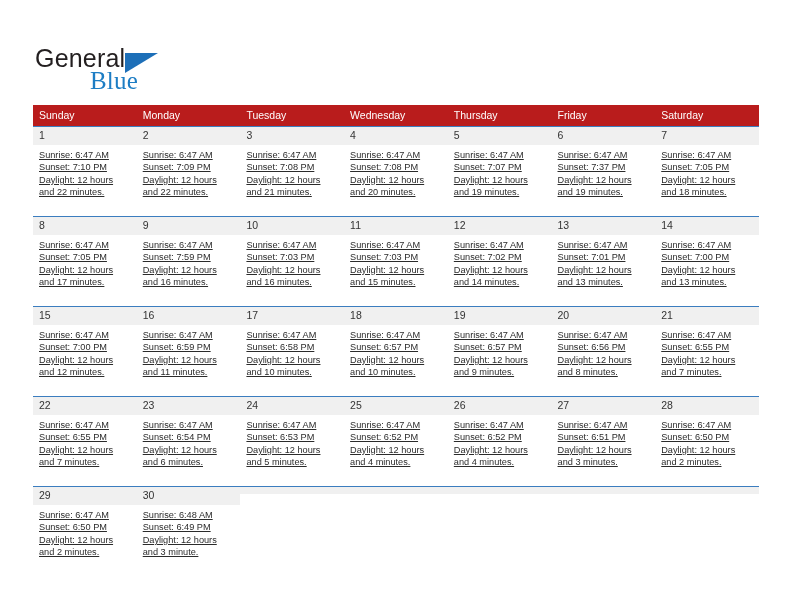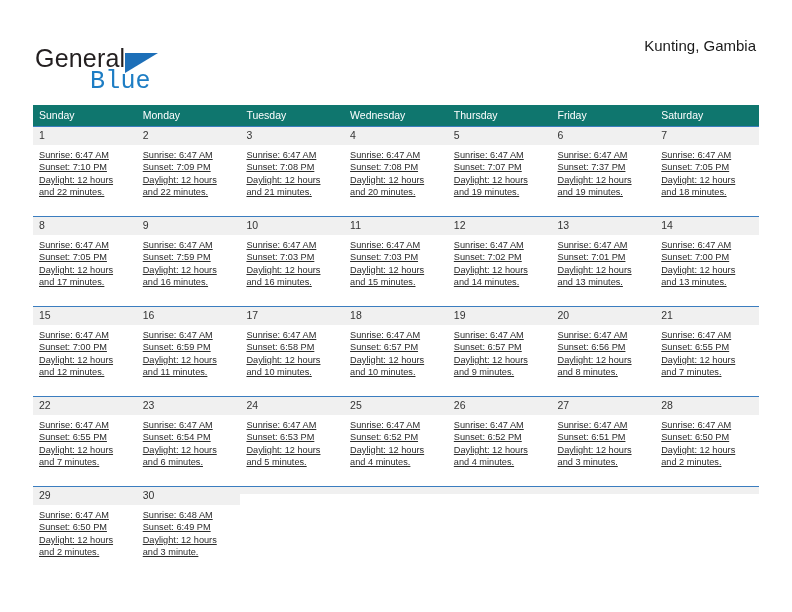--- a/index.html
+++ b/index.html
@@ -55,21 +55,21 @@
     border-left: 33px solid #1d6fb8;
     border-bottom: 20px solid transparent;
   }
   .logo-blue {
     position: absolute;
     left: 55px;
     top: 23px;
     font-size: 25px;
     letter-spacing: 0.2px;
     color: #1d7dc4;
-    font-family: Liberation Mono, monospace;
+    font-family: Liberation Serif, serif;
   }
   .title-block {
     position: absolute;
     right: 36px;
     top: 30px;
     text-align: right;
   }
   .cal-title {
     font-size: 29px;
     color: #1a1a1a;
@@ -87,21 +87,21 @@
   
   .calendar {
     position: absolute;
     left: 33px;
     top: 105px;
     width: 726px;
     border-collapse: collapse;
     table-layout: fixed;
   }
   .calendar th {
-    background: #0f766e;
+    background: #b91c1c;
     color: #ffffff;
     font-size: 10.5px;
     font-weight: normal;
     text-align: left;
     padding: 4px 0 5px 6px;
     height: 10px;
     border: none;
   }
   .daycell {
     vertical-align: top;
@@ -143,21 +143,20 @@
 
   <div class="header">
 
     <div class="logo">
       <span class="logo-general">General</span>
       <span class="logo-tri"></span>
       <span class="logo-blue">Blue</span>
     </div>
 
     <div class="title-block">
-      <div class="cal-subtitle">Kunting, Gambia</div>
     </div>
 
   </div>
 
   <table class="calendar">
     <thead>
       <tr>
         <th>Sunday</th>
         <th>Monday</th>
         <th>Tuesday</th>

